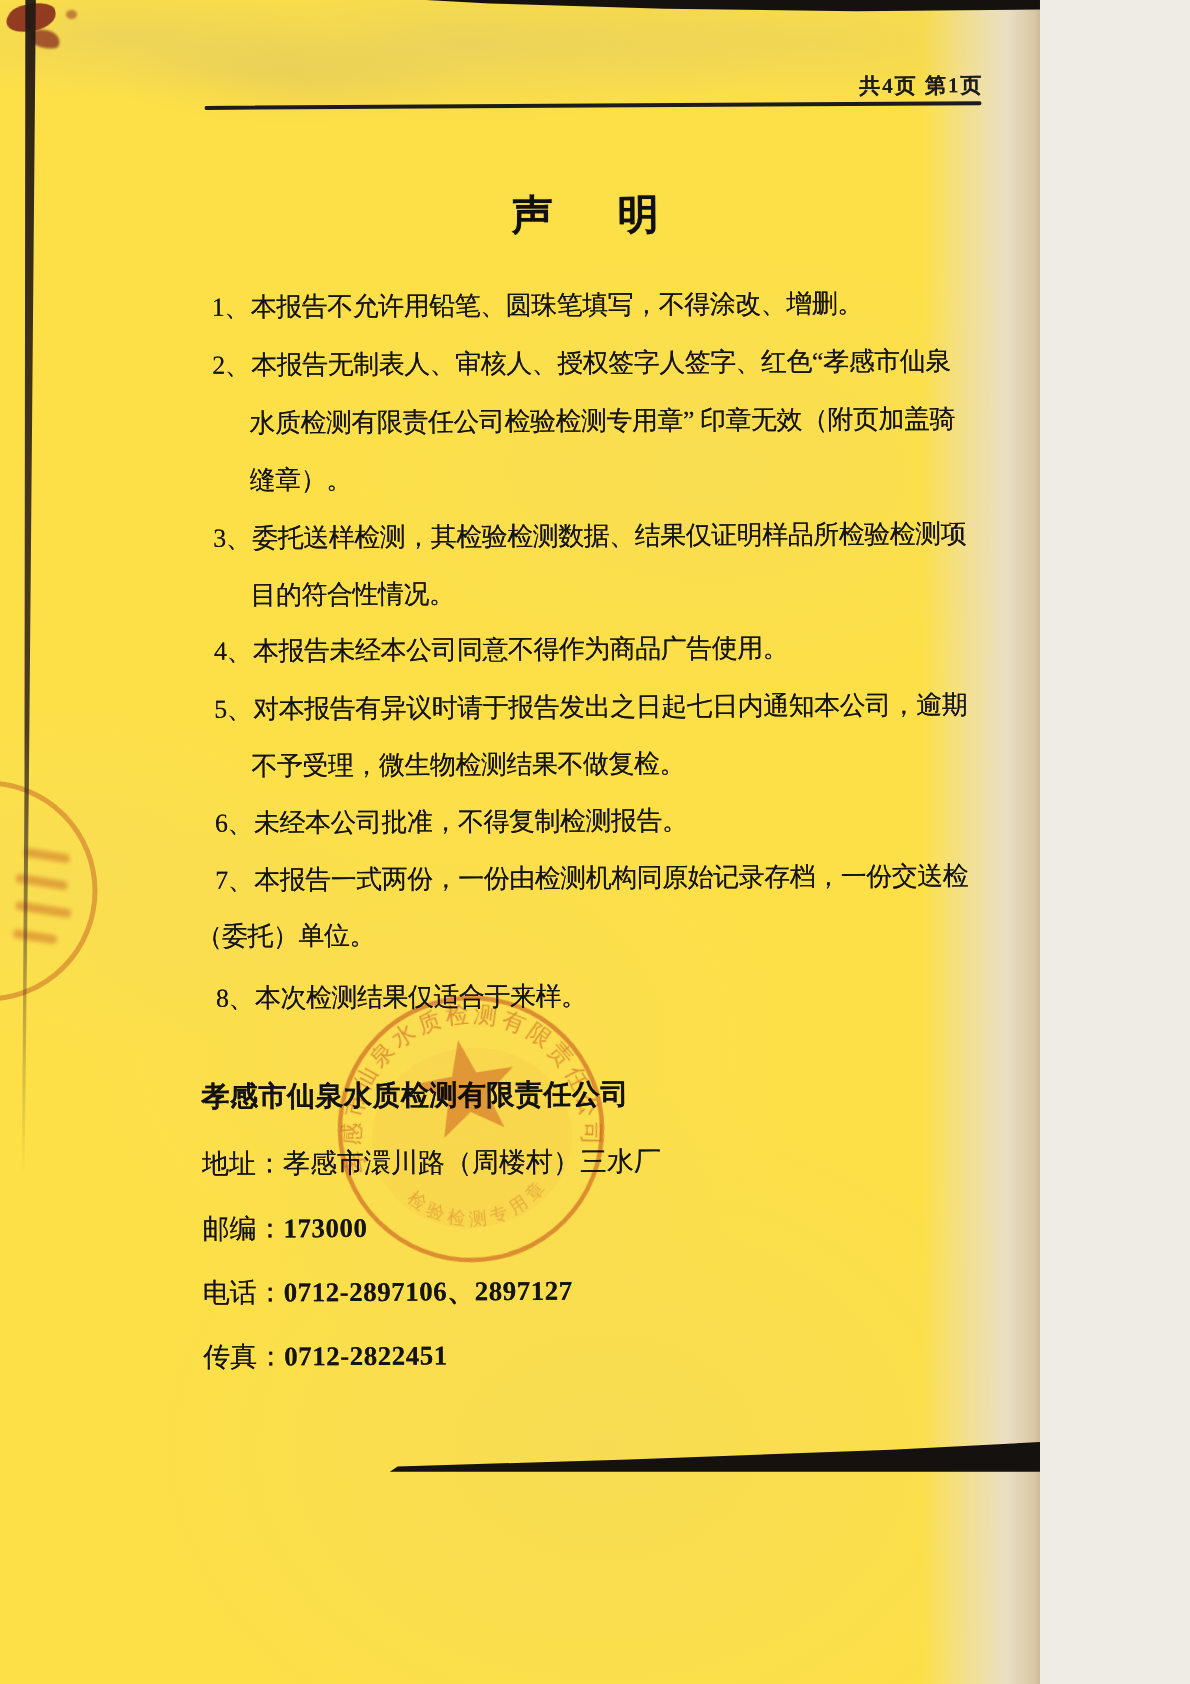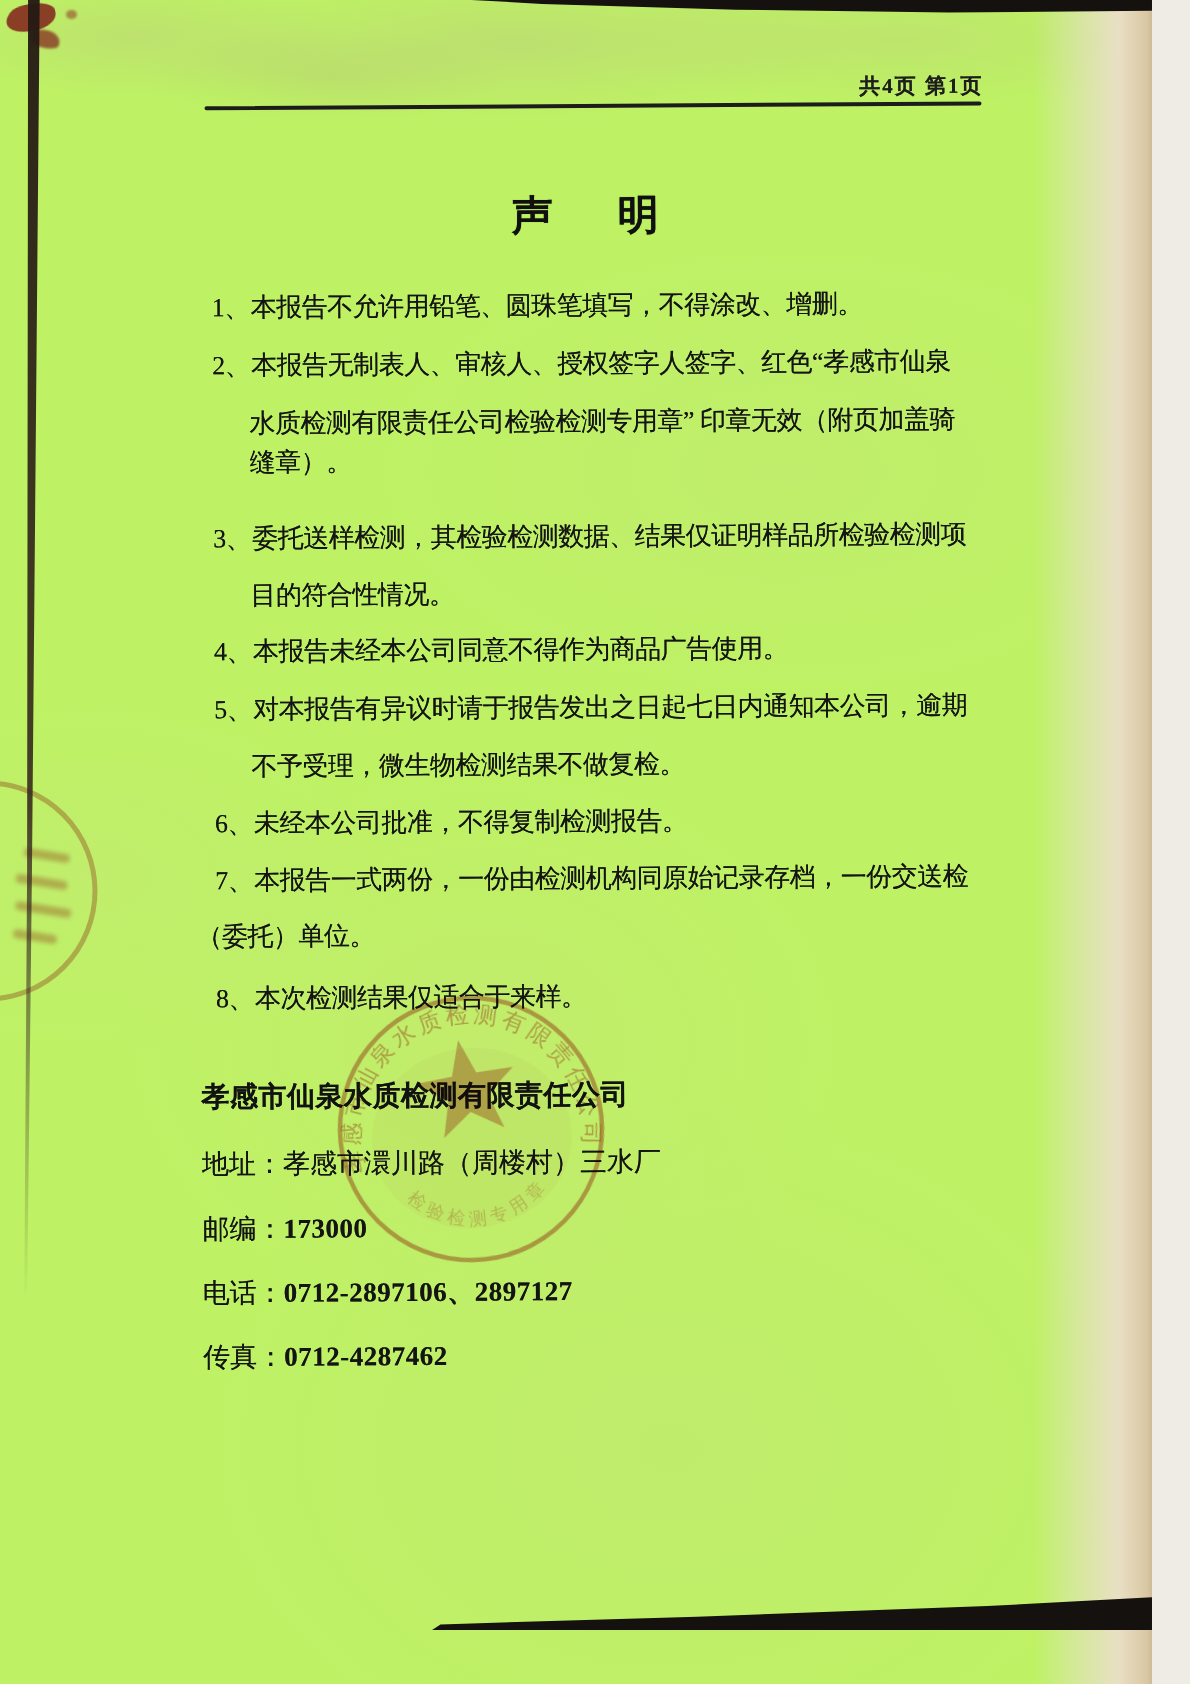--- a/index.html
+++ b/index.html
@@ -1,18 +1,18 @@
 <!DOCTYPE html>
 <html><head>
 <meta charset="utf-8">
 <style>
   html,body{margin:0;padding:0;background:#efece5;}
   .page{
-    position:relative;width:1152px;height:1684px;overflow:hidden;
-    background:#bef264;
+    position:relative;width:1040px;height:1684px;overflow:hidden;
+    background:#fde047;
     font-family:"Liberation Serif","DejaVu Serif",serif;
   }
   
   .noise{
     position:absolute;inset:0;z-index:1;pointer-events:none;
     background-image:
       radial-gradient(ellipse 300px 90px at 12% 2.2%, rgba(184,168,146,0.22), transparent 70%),
       radial-gradient(ellipse 480px 110px at 45% 2.6%, rgba(184,168,146,0.25), transparent 70%),
       radial-gradient(ellipse 420px 100px at 78% 2.4%, rgba(184,168,146,0.18), transparent 70%),
       radial-gradient(ellipse 260px 70px at 28% 4.5%, rgba(170,152,128,0.16), transparent 70%),
@@ -90,36 +90,36 @@
   <div class="content">
 
     <div class="page-info">共4页 第1页</div>
     <div class="head-rule"></div>
 
     <div class="doc-title">声　明</div>
 
     <div class="line li-first" style="top:288px"><span class="num">1、</span><span>本报告不允许用铅笔、圆珠笔填写，不得涂改、增删。</span></div>
     <div class="line li-first" style="top:346px"><span class="num">2、</span><span>本报告无制表人、审核人、授权签字人签字、红色“孝感市仙泉</span></div>
     <div class="line li-cont" style="top:404px"><span>水质检测有限责任公司检验检测专用章” 印章无效（附页加盖骑</span></div>
-    <div class="line li-cont" style="top:443px"><span>缝章）。</span></div>
+    <div class="line li-cont" style="top:461px"><span>缝章）。</span></div>
     <div class="line li-first" style="top:519px"><span class="num">3、</span><span>委托送样检测，其检验检测数据、结果仅证明样品所检验检测项</span></div>
     <div class="line li-cont" style="top:576px"><span>目的符合性情况。</span></div>
     <div class="line li-first" style="top:632px"><span class="num">4、</span><span>本报告未经本公司同意不得作为商品广告使用。</span></div>
     <div class="line li-first" style="top:690px"><span class="num">5、</span><span>对本报告有异议时请于报告发出之日起七日内通知本公司，逾期</span></div>
     <div class="line li-cont" style="top:747px"><span>不予受理，微生物检测结果不做复检。</span></div>
     <div class="line li-first" style="top:804px"><span class="num">6、</span><span>未经本公司批准，不得复制检测报告。</span></div>
     <div class="line li-first" style="top:861px"><span class="num">7、</span><span>本报告一式两份，一份由检测机构同原始记录存档，一份交送检</span></div>
     <div class="line li-out" style="top:917px"><span>（委托）单位。</span></div>
     <div class="line li-first" style="top:979px"><span class="num">8、</span><span>本次检测结果仅适合于来样。</span></div>
 
     <div class="company-name">孝感市仙泉水质检测有限责任公司</div>
     <div class="contact c-address"><span>地址：</span><span>孝感市澴川路（周楼村）三水厂</span></div>
     <div class="contact c-zip"><span>邮编：</span><span class="val">173000</span></div>
     <div class="contact c-phone"><span>电话：</span><span class="val">0712-2897106、2897127</span></div>
-    <div class="contact c-fax"><span>传真：</span><span class="val">0712-4287462</span></div>
+    <div class="contact c-fax"><span>传真：</span><span class="val">0712-2822451</span></div>
   </div>
 
   <svg class="seal-main" viewBox="0 0 282 282">
     <defs>
       <path id="arcTop" d="M 32 172 A 112 112 0 1 1 250 172" fill="none"></path>
       <path id="arcBottom" d="M 66 200 A 95 95 0 0 0 216 200" fill="none"></path>
     </defs>
     <circle cx="141" cy="141" r="131" fill="none" stroke="rgba(197,80,64,0.55)" stroke-width="4.5"></circle>
     <ellipse cx="141" cy="150" rx="100" ry="90" fill="rgba(214,120,105,0.06)"></ellipse>
     <text font-size="23" letter-spacing="4" fill="rgba(197,80,64,0.5)">

